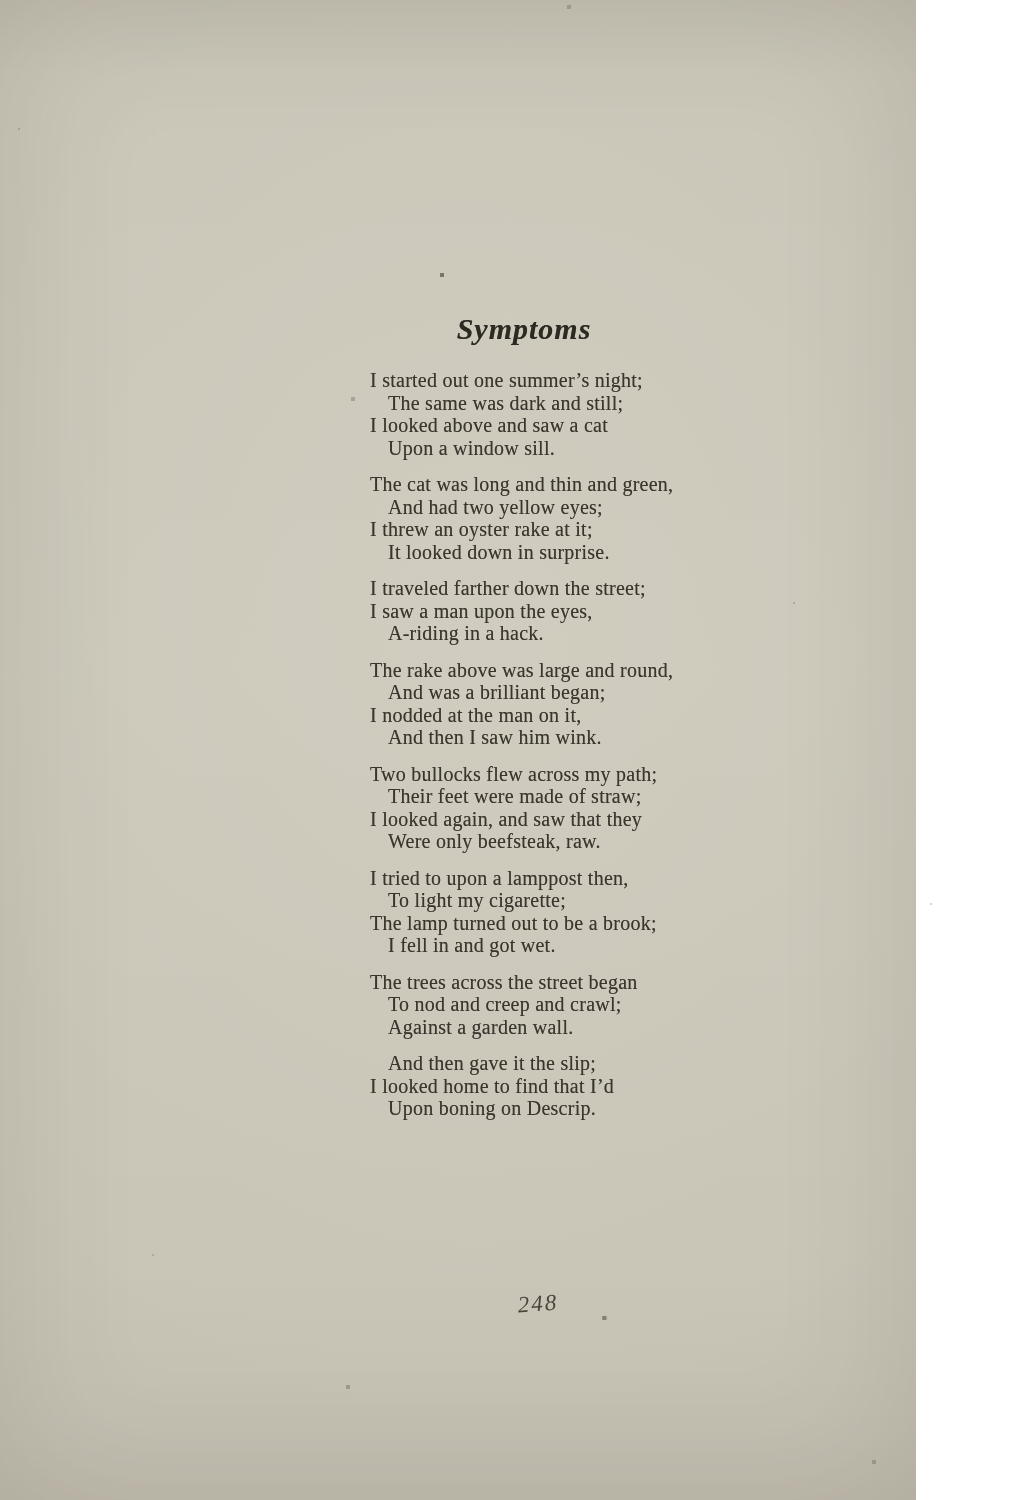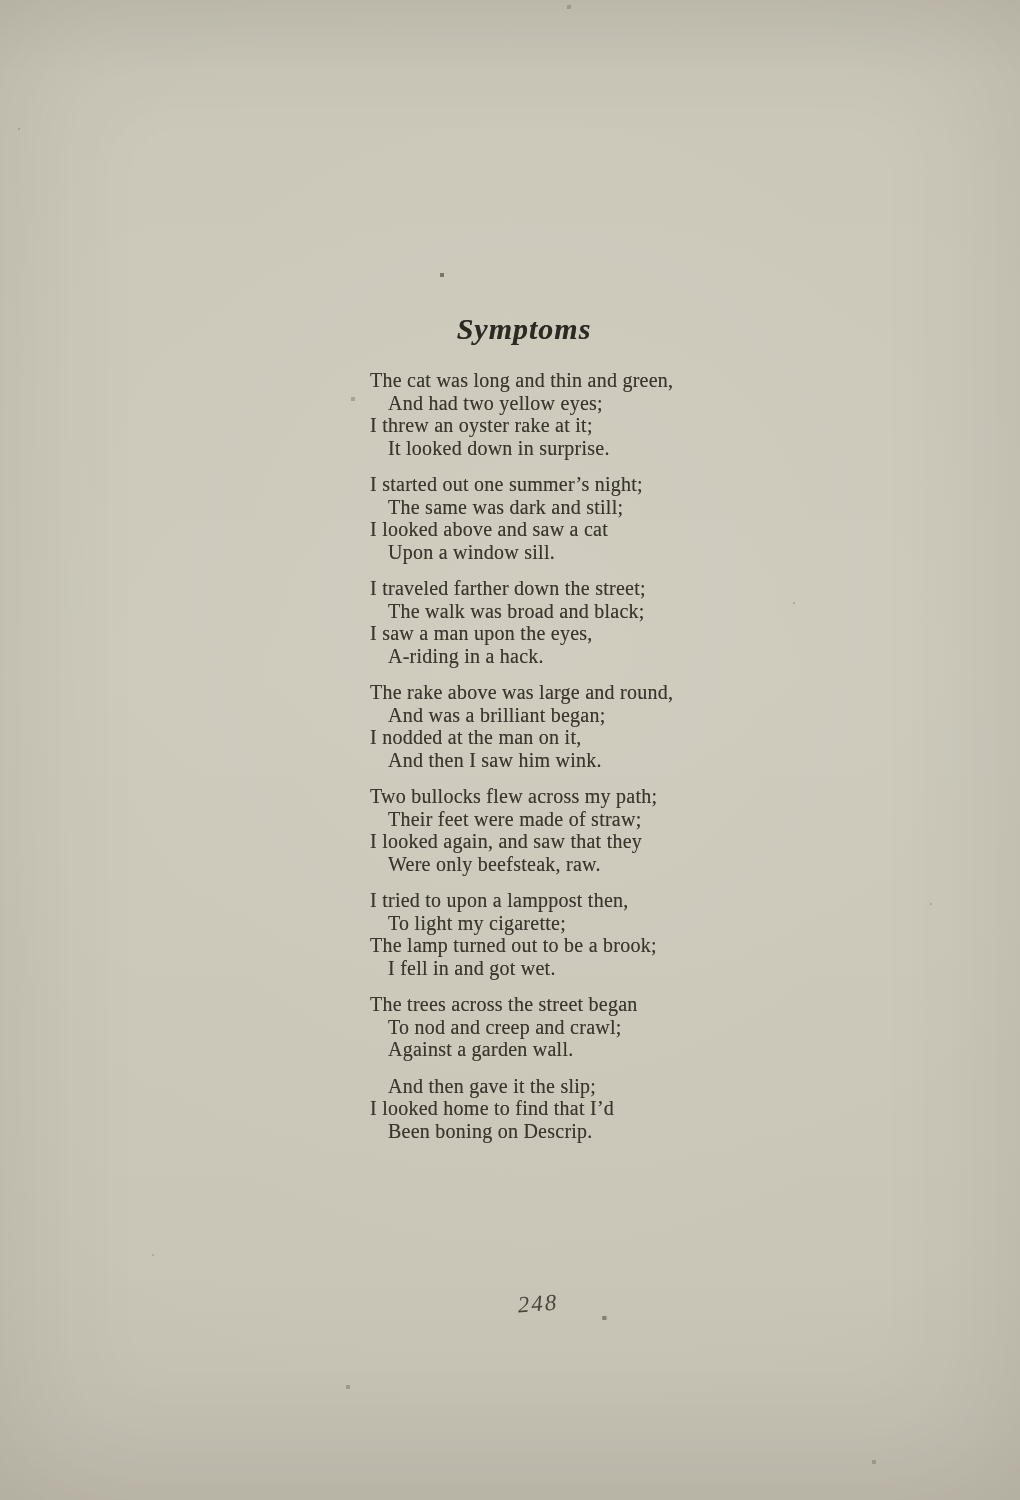--- a/index.html
+++ b/index.html
@@ -7,21 +7,21 @@
     padding: 0;
   }
   body {
     width: 1020px;
     height: 1500px;
     overflow: hidden;
     font-family: "Liberation Serif", serif;
   }
   .page {
     position: relative;
-    width: 1020px;
+    width: 916px;
     height: 1500px;
     background:
       radial-gradient(ellipse 130% 95% at 52% 40%, rgba(255,255,248,0.10), rgba(0,0,0,0) 62%),
       linear-gradient(180deg, #c3bfb1 0%, #c9c5b7 5%, #cbc7b9 45%, #c8c4b6 85%, #c1bdaf 100%);
   }
   
   .page::after {
     content: "";
     position: absolute;
     inset: 0;
@@ -96,34 +96,33 @@
   }
 </style>
 </head>
 <body>
 
 <div class="page">
   <div class="specks"></div>
   <h1 class="title">Symptoms</h1>
   <div class="poem" id="poem">
       <div class="stanza">
+        <div class="line">I started out one summer’s night;</div>
+        <div class="line indent">The same was dark and still;</div>
+        <div class="line">I looked above and saw a cat</div>
+        <div class="line indent">Upon a window sill.</div>
+      </div>
+      <div class="stanza">
         <div class="line">The cat was long and thin and green,</div>
         <div class="line indent">And had two yellow eyes;</div>
         <div class="line">I threw an oyster rake at it;</div>
         <div class="line indent">It looked down in surprise.</div>
       </div>
       <div class="stanza">
-        <div class="line">I started out one summer’s night;</div>
-        <div class="line indent">The same was dark and still;</div>
-        <div class="line">I looked above and saw a cat</div>
-        <div class="line indent">Upon a window sill.</div>
-      </div>
-      <div class="stanza">
         <div class="line">I traveled farther down the street;</div>
-        <div class="line indent">The walk was broad and black;</div>
         <div class="line">I saw a man upon the eyes,</div>
         <div class="line indent">A-riding in a hack.</div>
       </div>
       <div class="stanza">
         <div class="line">The rake above was large and round,</div>
         <div class="line indent">And was a brilliant began;</div>
         <div class="line">I nodded at the man on it,</div>
         <div class="line indent">And then I saw him wink.</div>
       </div>
       <div class="stanza">
@@ -139,17 +138,17 @@
         <div class="line indent">I fell in and got wet.</div>
       </div>
       <div class="stanza">
         <div class="line">The trees across the street began</div>
         <div class="line indent">To nod and creep and crawl;</div>
         <div class="line indent">Against a garden wall.</div>
       </div>
       <div class="stanza">
         <div class="line indent">And then gave it the slip;</div>
         <div class="line">I looked home to find that I’d</div>
-        <div class="line indent">Been boning on Descrip.</div>
+        <div class="line indent">Upon boning on Descrip.</div>
       </div>
     </div>
   <div class="page-number">248</div>
 </div>
 
 </body></html>

